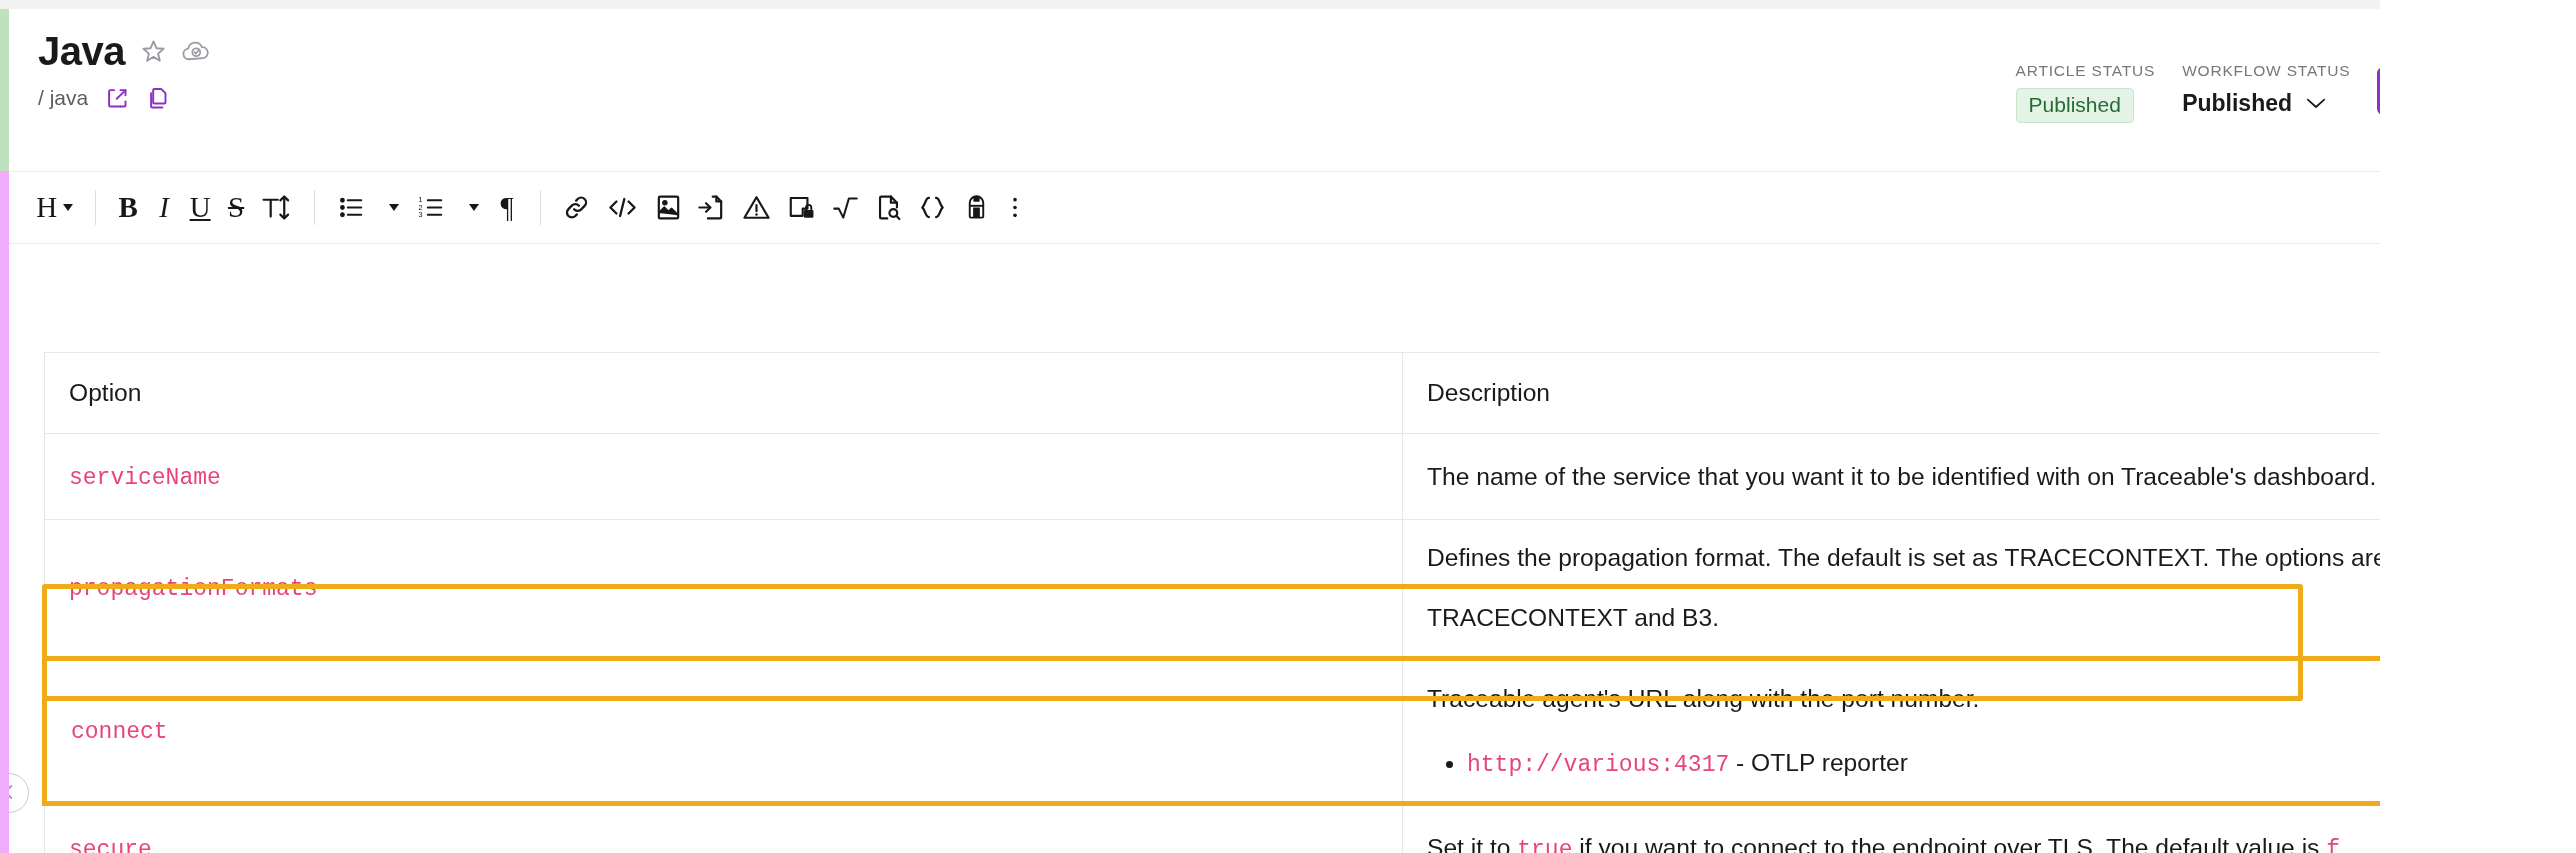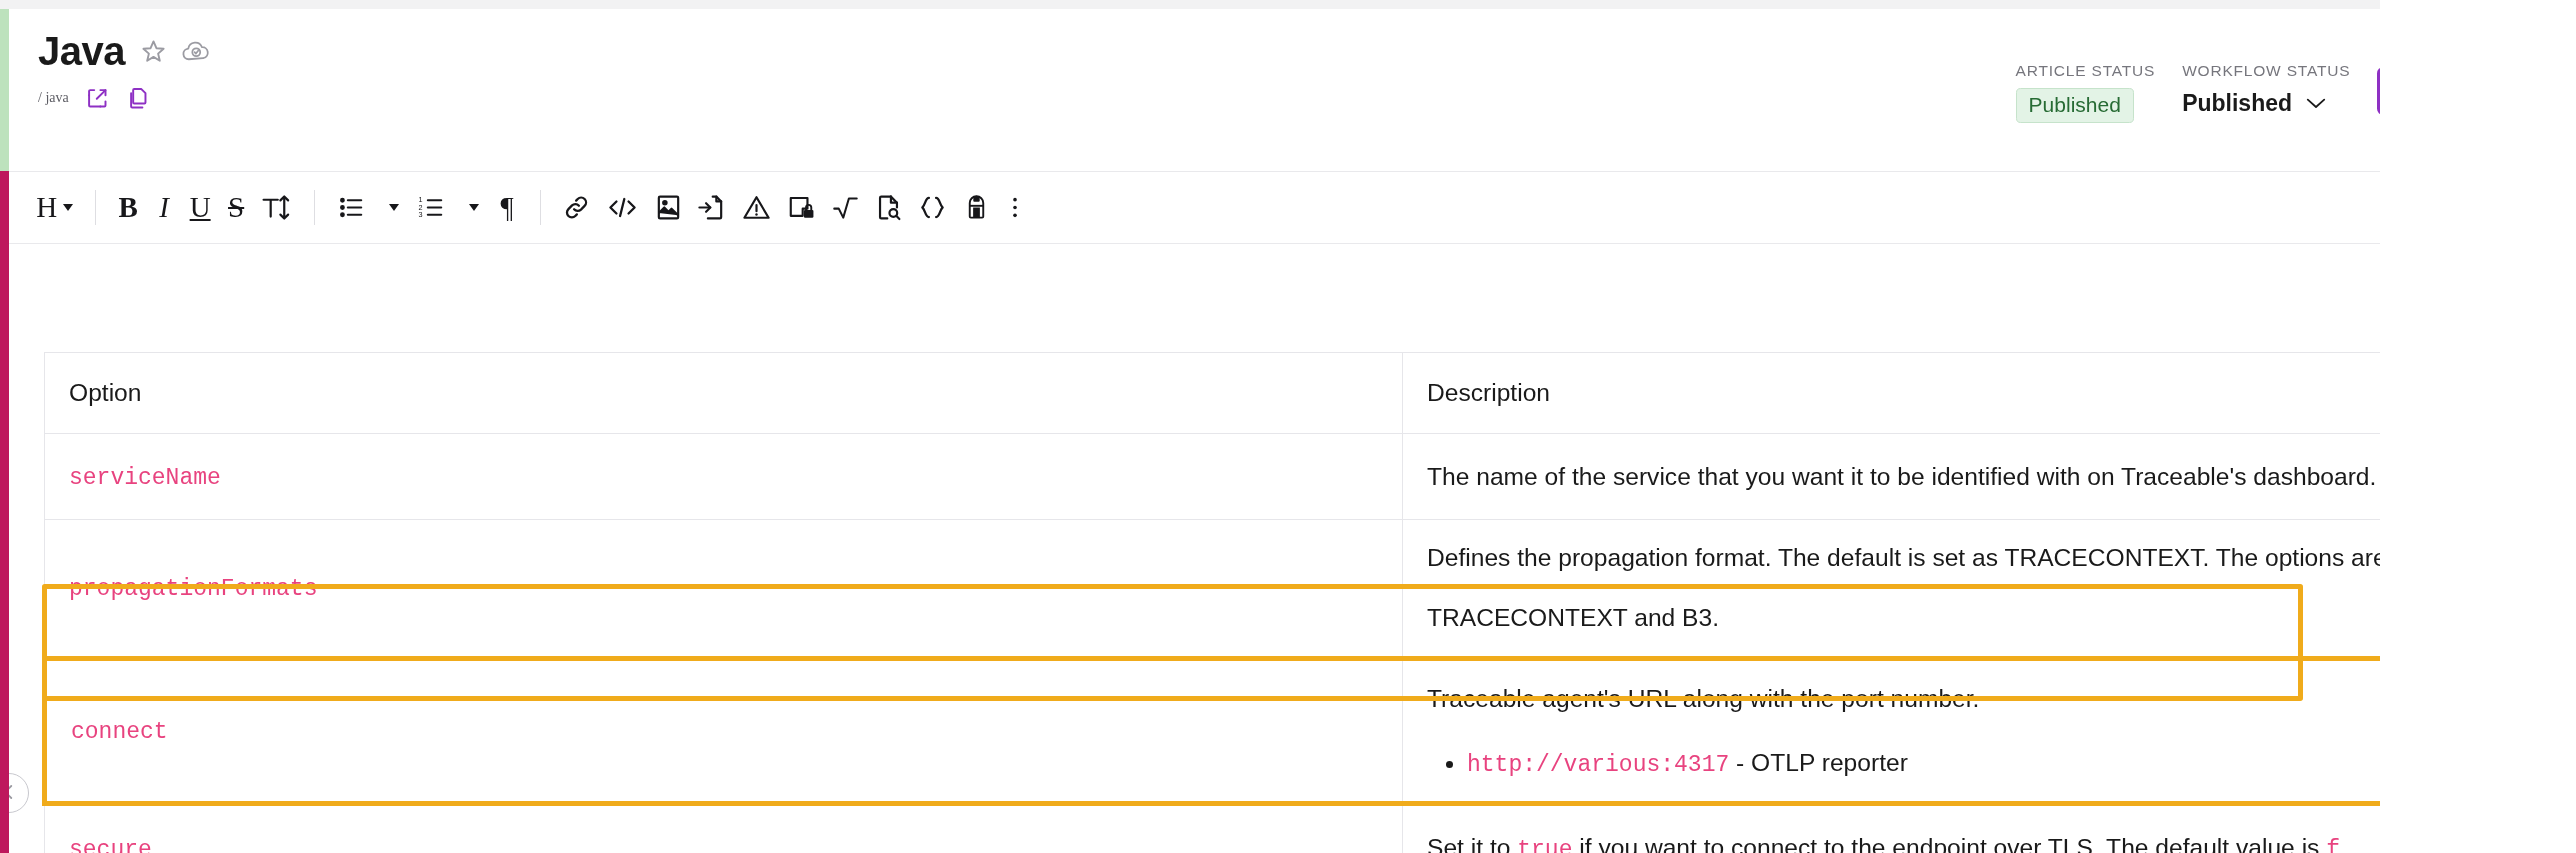--- a/index.html
+++ b/index.html
@@ -2,37 +2,37 @@
 <html style="font-size:14.6px"><head>
 <meta charset="utf-8">
 <style>
   * { box-sizing: border-box; margin: 0; padding: 0; }
   html, body {
     width: 2576px; height: 853px;
     background: #ffffff;
     font-family: "Liberation Sans", sans-serif;
     overflow: hidden;
   }
-  .page { position: relative; width: 2380px; height: 853px; background: #be185d; overflow: hidden; }
+  .page { position: relative; width: 2380px; height: 853px; background: #f0abfc; overflow: hidden; }
 
   
   .top-rule { position: absolute; top: 0; left: 0; width: 2576px; height: 9px; background: #f2f2f3; }
 
   
   .green-stripe { position: absolute; top: 9px; left: 0; width: 9px; height: 162px; background: #bde2bd; }
 
   
   .header { position: absolute; top: 9px; left: 9px; width: 2567px; height: 162px; background: #fff; }
   .title-block { position: absolute; left: 29px; top: 22px; }
   .title-row { display: flex; align-items: center; gap: 14.6px; }
   .doc-title { font-size: 40px; font-weight: bold; color: #1a1a1a; letter-spacing: -0.5px; line-height: 1; }
   .icon-btn { display: inline-flex; align-items: center; justify-content: center; cursor: pointer; }
   .star-icon svg, .cloud-icon svg { display: block; }
   .slug-row { display: flex; align-items: center; gap: 16.4px; margin-top: 14.6px; }
-  .slug-text { font-size: 14px; color: #5c5c63; font-family: Liberation Serif, serif; }
+  .slug-text { font-size: 21px; color: #5c5c63; }
   .purple-icon svg { display: block; }
 
   
   .status-cluster { position: absolute; right: 27px; top: 35px; display: flex; align-items: flex-start; gap: 27px; }
   .status-col { display: flex; flex-direction: column; gap: 8.2px; }
   .status-label { font-size: 15.5px; letter-spacing: 0.8px; color: #76767d; text-transform: uppercase; font-weight: 500; margin-top: 18px; }
   .badge-published {
     display: inline-block; align-self: flex-start;
     background: #e3f3e6; border: 0.9px solid #c6e3cb; border-radius: 4.6px;
     color: #276b34; font-size: 21px; padding: 3.6px 12px 5.5px 12px; line-height: 1.15;

